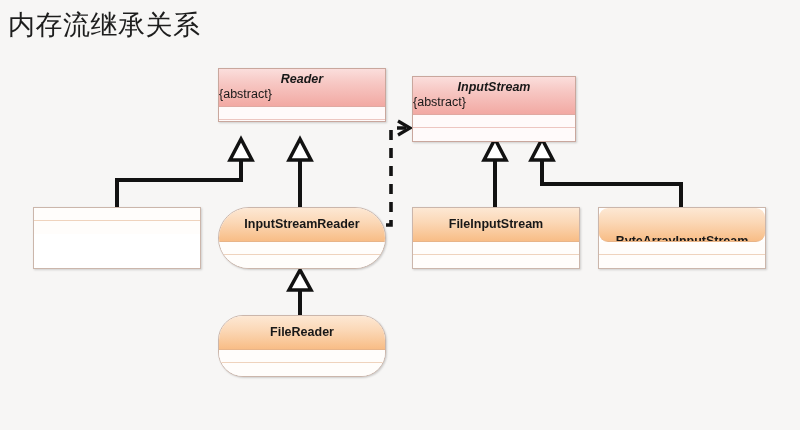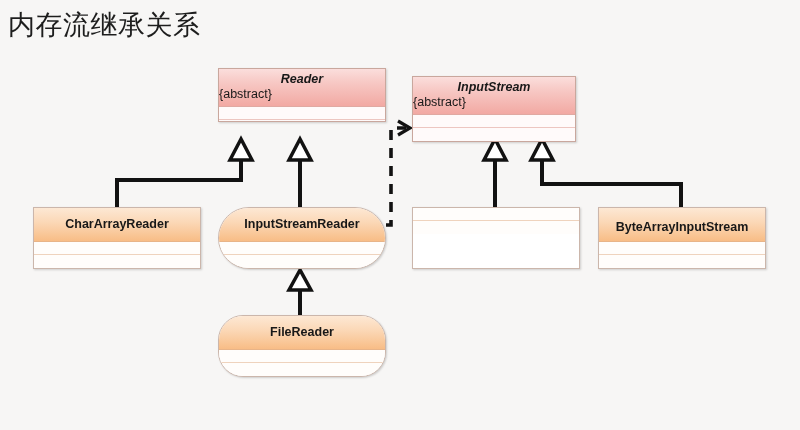--- a/index.html
+++ b/index.html
@@ -167,42 +167,42 @@
   <div class="uml-class abstract" style="left:412px; top:76px; width:164px; height:66px;">
     <div class="hdr" style="height:38px; padding-top:3px;">
       <span class="cls-name">InputStream</span>
       <span class="cls-stereo">{abstract}</span>
     </div>
     <div class="compartment attrs" style="height:13px;"></div>
     <div class="compartment methods" style="height:13px;"></div>
   </div>
 
   <div class="uml-class concrete" style="left:33px; top:207px; width:168px; height:62px;">
-    <div class="hdr" style="height:34px; padding-top:9px;">
-      <span class="cls-name">CharArrayReader</span>
-    </div>
     <div class="compartment attrs" style="height:13px;"></div>
     <div class="compartment methods" style="height:13px;"></div>
   </div>
 
   <div class="uml-class concrete" style="left:218px; top:207px; width:168px; height:62px;border-radius:31px;">
     <div class="hdr" style="height:34px; padding-top:9px;">
       <span class="cls-name">InputStreamReader</span>
     </div>
     <div class="compartment attrs" style="height:13px;"></div>
     <div class="compartment methods" style="height:13px;"></div>
   </div>
 
   <div class="uml-class concrete" style="left:412px; top:207px; width:168px; height:62px;">
+    <div class="hdr" style="height:34px; padding-top:9px;">
+      <span class="cls-name">FileInputStream</span>
+    </div>
     <div class="compartment attrs" style="height:13px;"></div>
     <div class="compartment methods" style="height:13px;"></div>
   </div>
 
   <div class="uml-class concrete" style="left:598px; top:207px; width:168px; height:62px;">
-    <div class="hdr" style="height:34px; padding-top:12px;">
+    <div class="hdr" style="height:34px; padding-top:26px;border-radius:9px;">
       <span class="cls-name">ByteArrayInputStream</span>
     </div>
     <div class="compartment attrs" style="height:13px;"></div>
     <div class="compartment methods" style="height:13px;"></div>
   </div>
 
   <div class="uml-class concrete" style="left:218px; top:315px; width:168px; height:62px;border-radius:25px;">
     <div class="hdr" style="height:34px; padding-top:9px;">
       <span class="cls-name">FileReader</span>
     </div>

